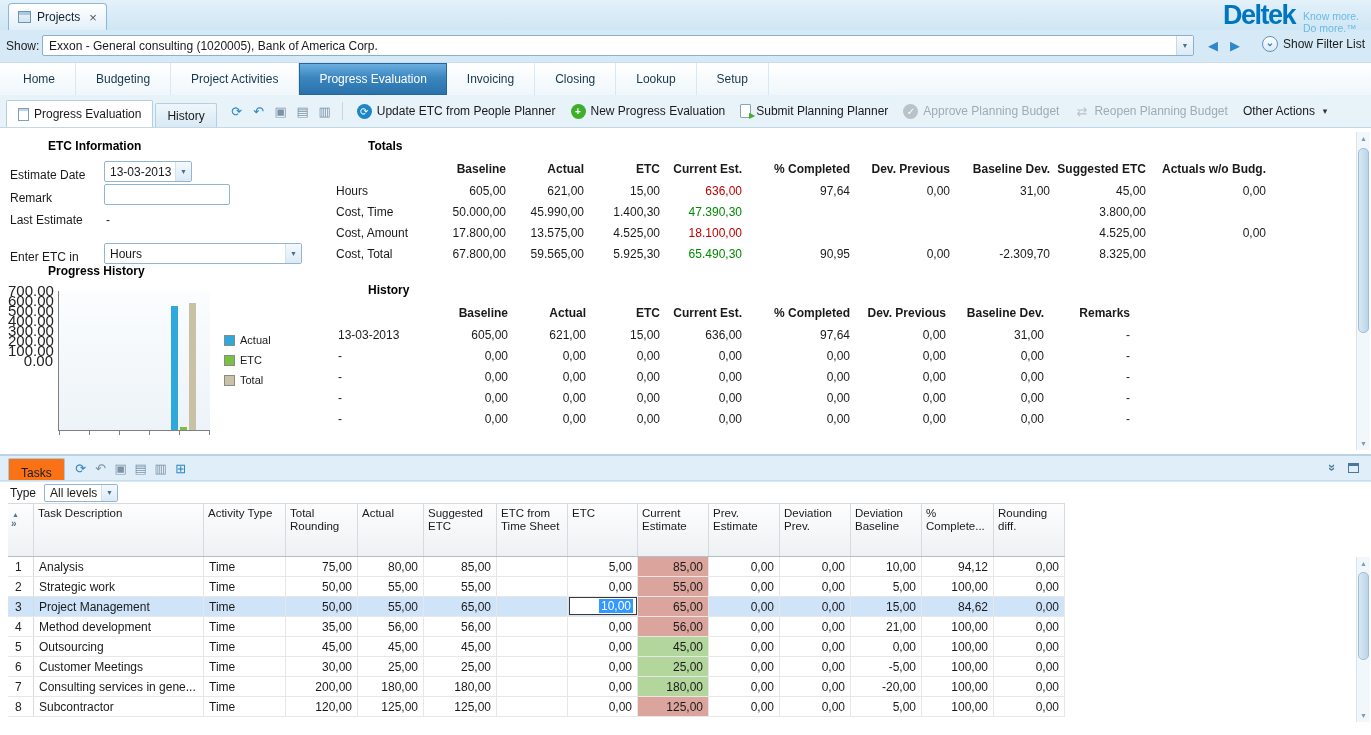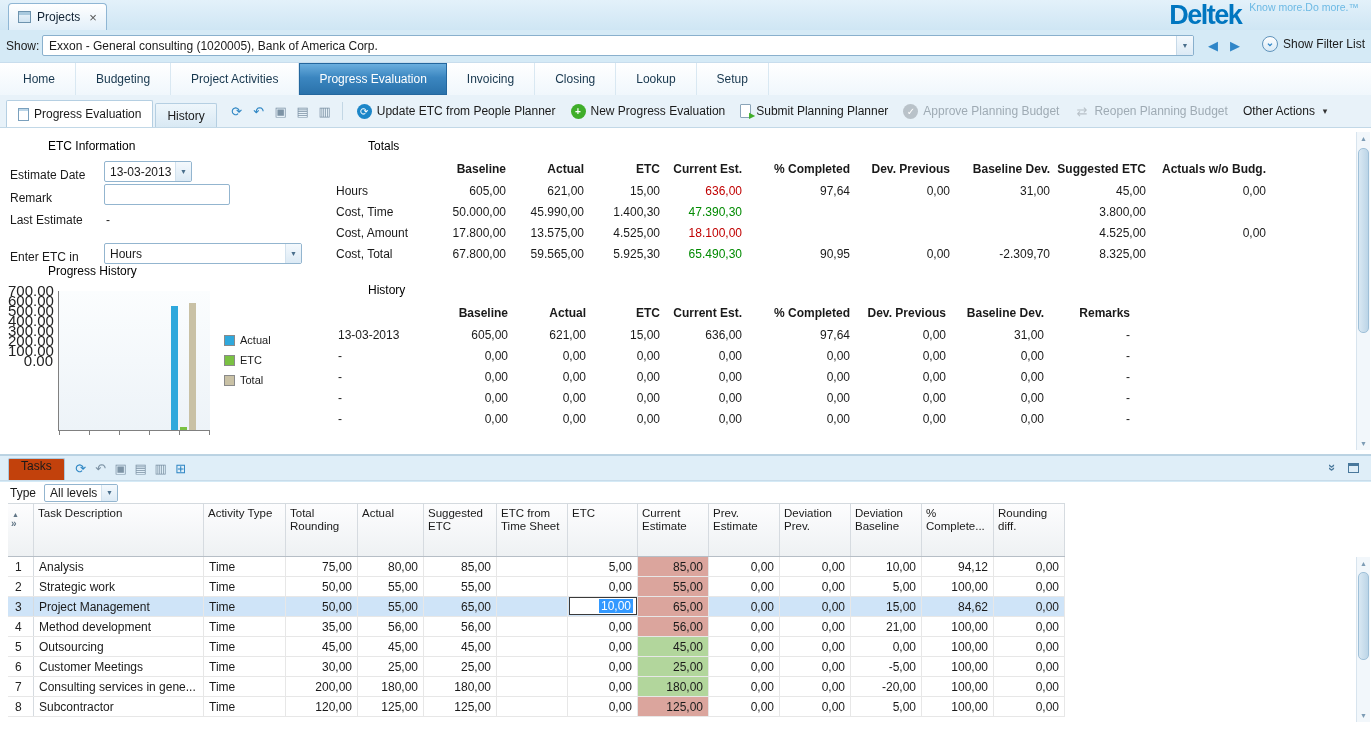--- a/index.html
+++ b/index.html
@@ -8,21 +8,21 @@
 .screen{position:relative;width:1371px;height:735px;background:#d5eaf6;overflow:hidden;}
 
 
 .top-strip{position:absolute;top:0;left:0;width:100%;height:30px;background:linear-gradient(#e3f1fa,#cfe6f4);}
 .doc-tab{position:absolute;left:8px;top:3px;height:27px;background:linear-gradient(#ffffff,#e2eff9);border:1px solid #8fb6d4;border-bottom:none;border-radius:4px 4px 0 0;display:flex;align-items:center;gap:6px;padding:0 9px;}
 .doc-icon{width:13px;height:12px;border:1px solid #6d93ae;background:linear-gradient(#eaf3fa,#cfe3f1);box-shadow:inset 0 3px 0 #a9c9de;}
 .doc-label{font-size:12px;color:#123;}
 .doc-close{font-size:13px;color:#555;margin-left:3px;cursor:default;}
 .logo{position:absolute;right:12px;top:1px;display:flex;align-items:flex-start;gap:8px;}
 .logo-brand{font-size:27px;font-weight:bold;color:#0076c0;letter-spacing:-1.5px;line-height:28px;}
-.logo-tag{display:flex;flex-direction:row;font-size:10.5px;color:#6cb9e4;line-height:12px;padding-top:0;}
+.logo-tag{display:flex;flex-direction:column;font-size:10.5px;color:#6cb9e4;line-height:12px;padding-top:9px;}
 
 
 .filter-row{position:absolute;top:30px;left:0;width:100%;height:32px;}
 .show-label{position:absolute;left:6px;top:9px;}
 .show-combo{position:absolute;left:42px;top:5px;width:1152px;height:21px;border:1px solid #89b0cd;background:#fff;border-radius:2px;display:flex;align-items:center;overflow:hidden;}
 .show-value{flex:1;padding:0 6px;white-space:nowrap;overflow:hidden;}
 .combo-btn{width:17px;height:100%;border-left:1px solid #c6d9e8;background:linear-gradient(#f4f9fd,#dceaf5);display:flex;align-items:center;justify-content:center;font-size:7px;color:#4a6f8c;}
 .nav-arrow{position:absolute;top:8px;font-size:13px;color:#2f86c8;}
 .nav-back{left:1208px;}
 .nav-fwd{left:1230px;}
@@ -57,21 +57,21 @@
 .submit-icon::after{content:"▶";position:absolute;right:-5px;bottom:-3px;color:#3fae2a;font-size:8px;}
 .approve-icon{background:#b9c2c9;}
 .approve-icon::before{content:"✓";}
 .reopen-icon{background:transparent;color:#b9c2c9;font-size:13px;border-radius:0;}
 .reopen-icon::before{content:"⇄";}
 .caret-down{background:transparent;color:#333;width:10px;font-size:9px;border-radius:0;}
 .caret-down::before{content:"▾";}
 
 
 .main-panel{position:absolute;top:128px;left:0;width:1371px;height:327px;background:#fff;border-bottom:1px solid #bcd3e2;}
-.section-title{position:absolute;font-weight:normal;color:#000;padding-left:38px;}
+.section-title{position:absolute;font-weight:bold;color:#000;padding-left:38px;}
 .t-etc{left:10px;top:11px;}
 .t-ph{left:10px;top:136px;}
 .t-totals{left:330px;top:11px;}
 .t-history{left:330px;top:155px;}
 
 .field{position:absolute;display:flex;align-items:flex-end;height:21px;}
 .f1{left:10px;top:33px;}
 .f2{left:10px;top:56px;}
 .f3{left:10px;top:78px;}
 .f4{left:10px;top:115px;}
@@ -116,21 +116,21 @@
 .vs-tasks{left:1356px;top:75px;height:165px;}
 .vs-arrow{position:absolute;left:0;width:13px;height:13px;display:flex;align-items:center;justify-content:center;font-size:7px;color:#7d9cb5;}
 .vs-arrow.up{top:0;}
 .vs-arrow.down{bottom:0;}
 .vs-thumb{position:absolute;left:1px;width:11px;background:linear-gradient(90deg,#d9e8f3,#bcd5e7);border:1px solid #9fc0d8;border-radius:5px;}
 .vs-top .vs-thumb{top:16px;height:185px;}
 .vs-tasks .vs-thumb{top:15px;height:88px;}
 
 
 .tasks-splitter{position:absolute;top:455px;left:0;width:1371px;height:26px;background:#dfeef8;border-top:1px solid #b9d2e3;border-bottom:1px solid #c8dcea;display:flex;align-items:flex-end;}
-.tasks-tab{margin-left:8px;height:22px;padding:0 12px;background:#c2410c;border:1px solid #aac8de;border-bottom:none;border-radius:2px 2px 0 0;display:flex;align-items:flex-start;}
+.tasks-tab{margin-left:8px;height:22px;padding:0 12px;background:#f97316;border:1px solid #aac8de;border-bottom:none;border-radius:2px 2px 0 0;display:flex;align-items:flex-end;}
 .splitter-icons{display:flex;align-items:center;margin-left:6px;margin-bottom:2px;}
 .splitter-right{position:absolute;right:12px;top:6px;display:flex;gap:12px;align-items:center;color:#49789c;}
 .collapse-icon{transform:rotate(90deg);font-weight:bold;font-size:13px;line-height:11px;}
 .win-icon{width:11px;height:10px;border:1px solid #49789c;box-shadow:inset 0 2px 0 #49789c;}
 
 
 .tasks-panel{position:absolute;top:482px;left:0;width:1371px;height:253px;background:#fff;}
 .tasks-showrow{position:absolute;top:0;left:0;height:21px;display:flex;align-items:center;gap:8px;padding-left:10px;}
 .tasks-grid{position:absolute;top:21px;left:8px;background:#fff;}
 .g-head{display:flex;background:linear-gradient(#fdfdfe,#eef1f3);border-top:1px solid #d4dadf;border-bottom:1px solid #b6bec6;height:54px;}

